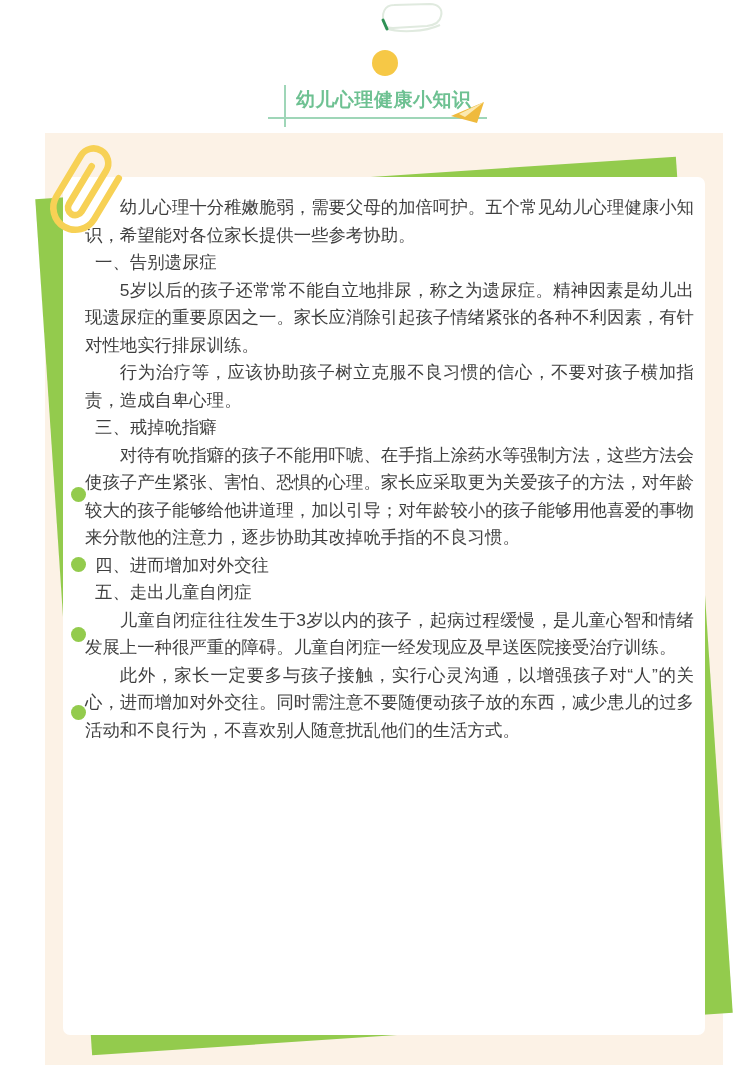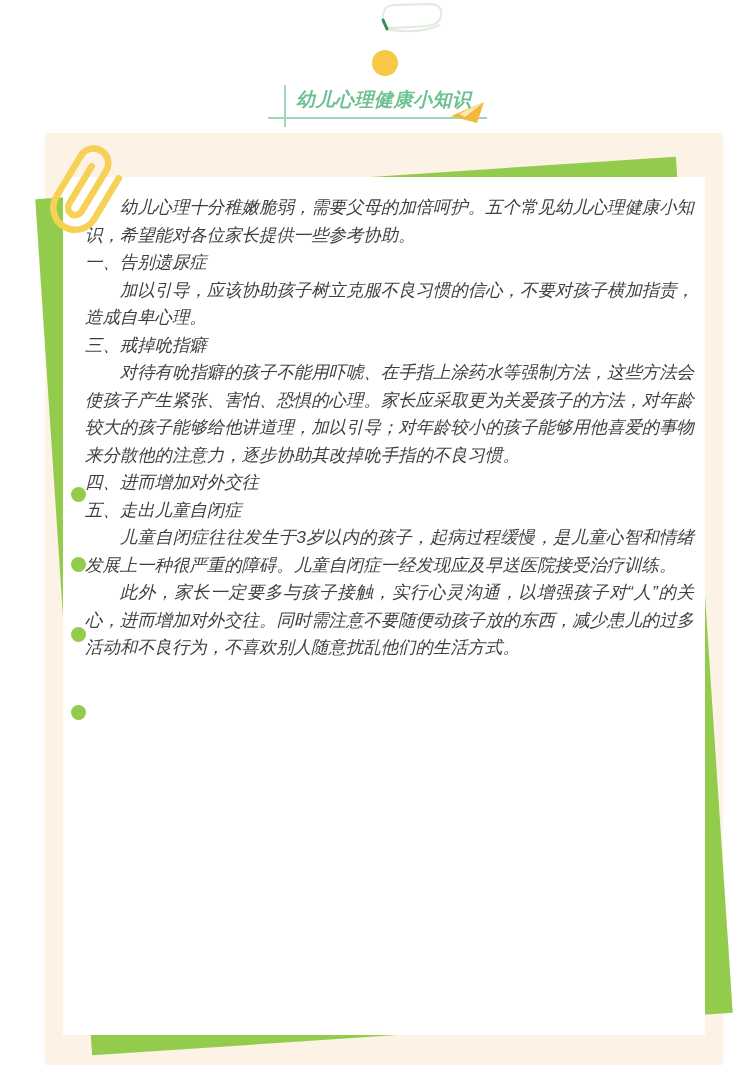--- a/index.html
+++ b/index.html
@@ -6,21 +6,20 @@
   html, body { background: #ffffff; }
   body { font-family: "Liberation Sans", "DejaVu Sans", sans-serif; }
 
   .stage {
     position: relative;
     width: 752px;
     height: 1074px;
     margin: 0 auto;
     background: #ffffff;
     overflow: hidden;
-    font-style: italic;
   }
 
   
   .doodle { position: absolute; left: 377px; top: 1px; }
   .yellow-dot {
     position: absolute; left: 372px; top: 50px;
     width: 26px; height: 26px; border-radius: 50%;
     background: #f6c846;
   }
   .title-vline {
@@ -52,30 +51,31 @@
     z-index: 2;
   }
 
   
   .article-card {
     position: absolute; left: 63px; top: 177px;
     width: 642px; height: 858px;
     background: #ffffff;
     padding: 17px 29px 0 22px;
     z-index: 3;
+    border-radius: 7px;
   }
   .article-card p {
     width: 609px;
     font-size: 17.4px;
     line-height: 27.5px;
     color: #3f3f3f;
     text-align: justify;
   }
   .para { text-indent: 2em; }
-  .heading { text-indent: 0; }
+  .heading { text-indent: 0; margin-left: 10px; }
 
   
   .paperclip {
     position: absolute; left: 42px; top: 146px;
     z-index: 5;
     transform: rotate(-14deg);
   }
   .bullet {
     position: absolute; left: 71px;
     width: 15px; height: 15px; border-radius: 50%;
@@ -107,21 +107,22 @@
     <polygon points="8,12 33,0 14,15" fill="#fbe9b0"></polygon>
   </svg>
 
   <div class="peach-panel"></div>
   <div class="green-tilt-panel"></div>
 
   <div class="article-card">
     <p class="para">幼儿心理十分稚嫩脆弱，需要父母的加倍呵护。五个常见幼儿心理健康小知识，希望能对各位家长提供一些参考协助。</p>
 
     <p class="heading">一、告别遗尿症</p>
-    <p class="para">加以引导，应该协助孩子树立克服不良习惯的信心，不要对孩子横加指责，造成自卑心理。</p>
+    <p class="para">5岁以后的孩子还常常不能自立地排尿，称之为遗尿症。精神因素是幼儿出现遗尿症的重要原因之一。家长应消除引起孩子情绪紧张的各种不利因素，有针对性地实行排尿训练。</p>
+    <p class="para">行为治疗等，应该协助孩子树立克服不良习惯的信心，不要对孩子横加指责，造成自卑心理。</p>
 
 
     <p class="heading">三、戒掉吮指癖</p>
     <p class="para">对待有吮指癖的孩子不能用吓唬、在手指上涂药水等强制方法，这些方法会使孩子产生紧张、害怕、恐惧的心理。家长应采取更为关爱孩子的方法，对年龄较大的孩子能够给他讲道理，加以引导；对年龄较小的孩子能够用他喜爱的事物来分散他的注意力，逐步协助其改掉吮手指的不良习惯。</p>
 
     <p class="heading">四、进而增加对外交往</p>
 
     <p class="heading">五、走出儿童自闭症</p>
     <p class="para">儿童自闭症往往发生于3岁以内的孩子，起病过程缓慢，是儿童心智和情绪发展上一种很严重的障碍。儿童自闭症一经发现应及早送医院接受治疗训练。</p>
     <p class="para">此外，家长一定要多与孩子接触，实行心灵沟通，以增强孩子对“人”的关心，进而增加对外交往。同时需注意不要随便动孩子放的东西，减少患儿的过多活动和不良行为，不喜欢别人随意扰乱他们的生活方式。</p>

